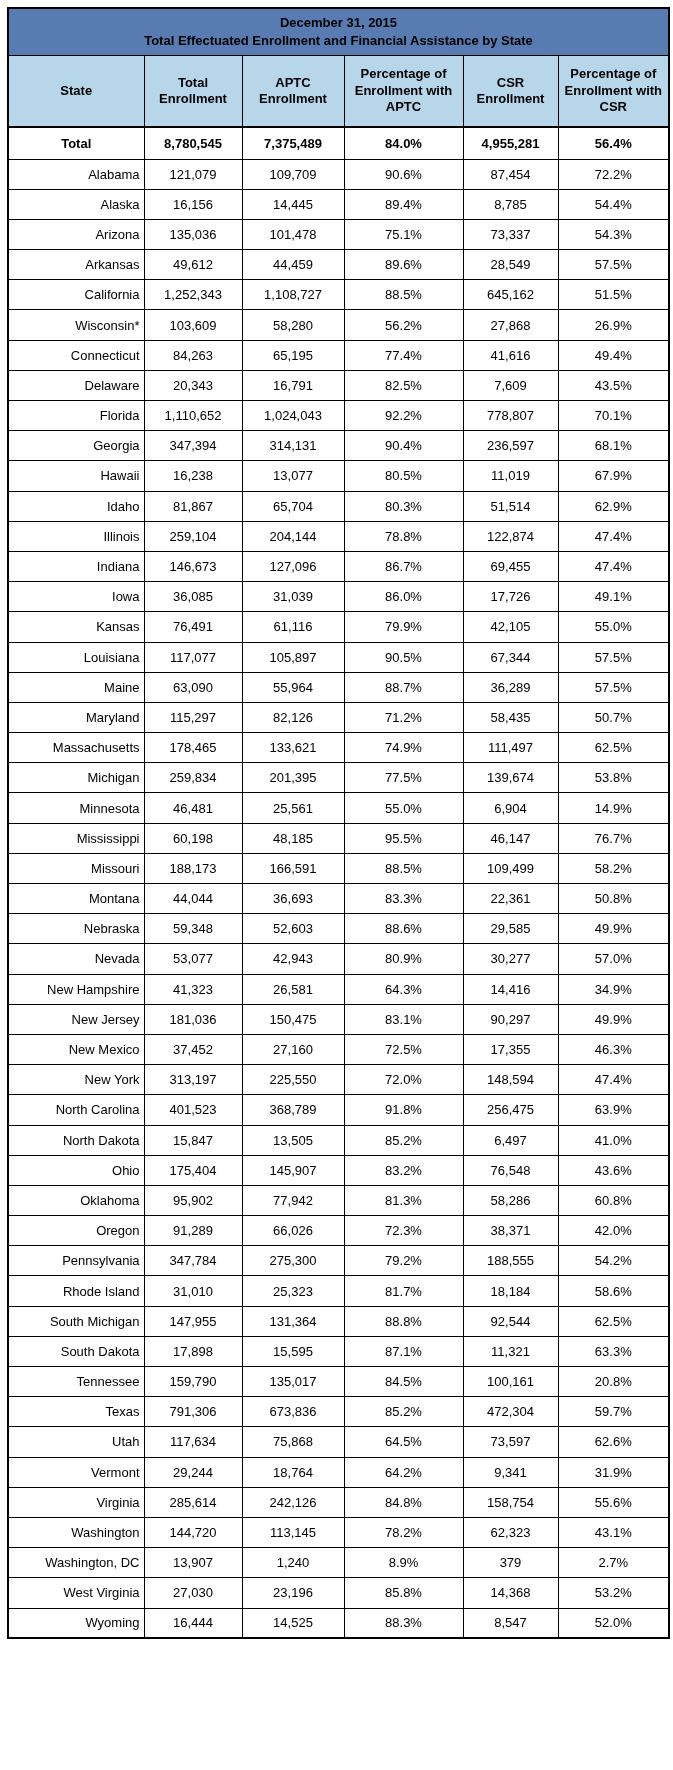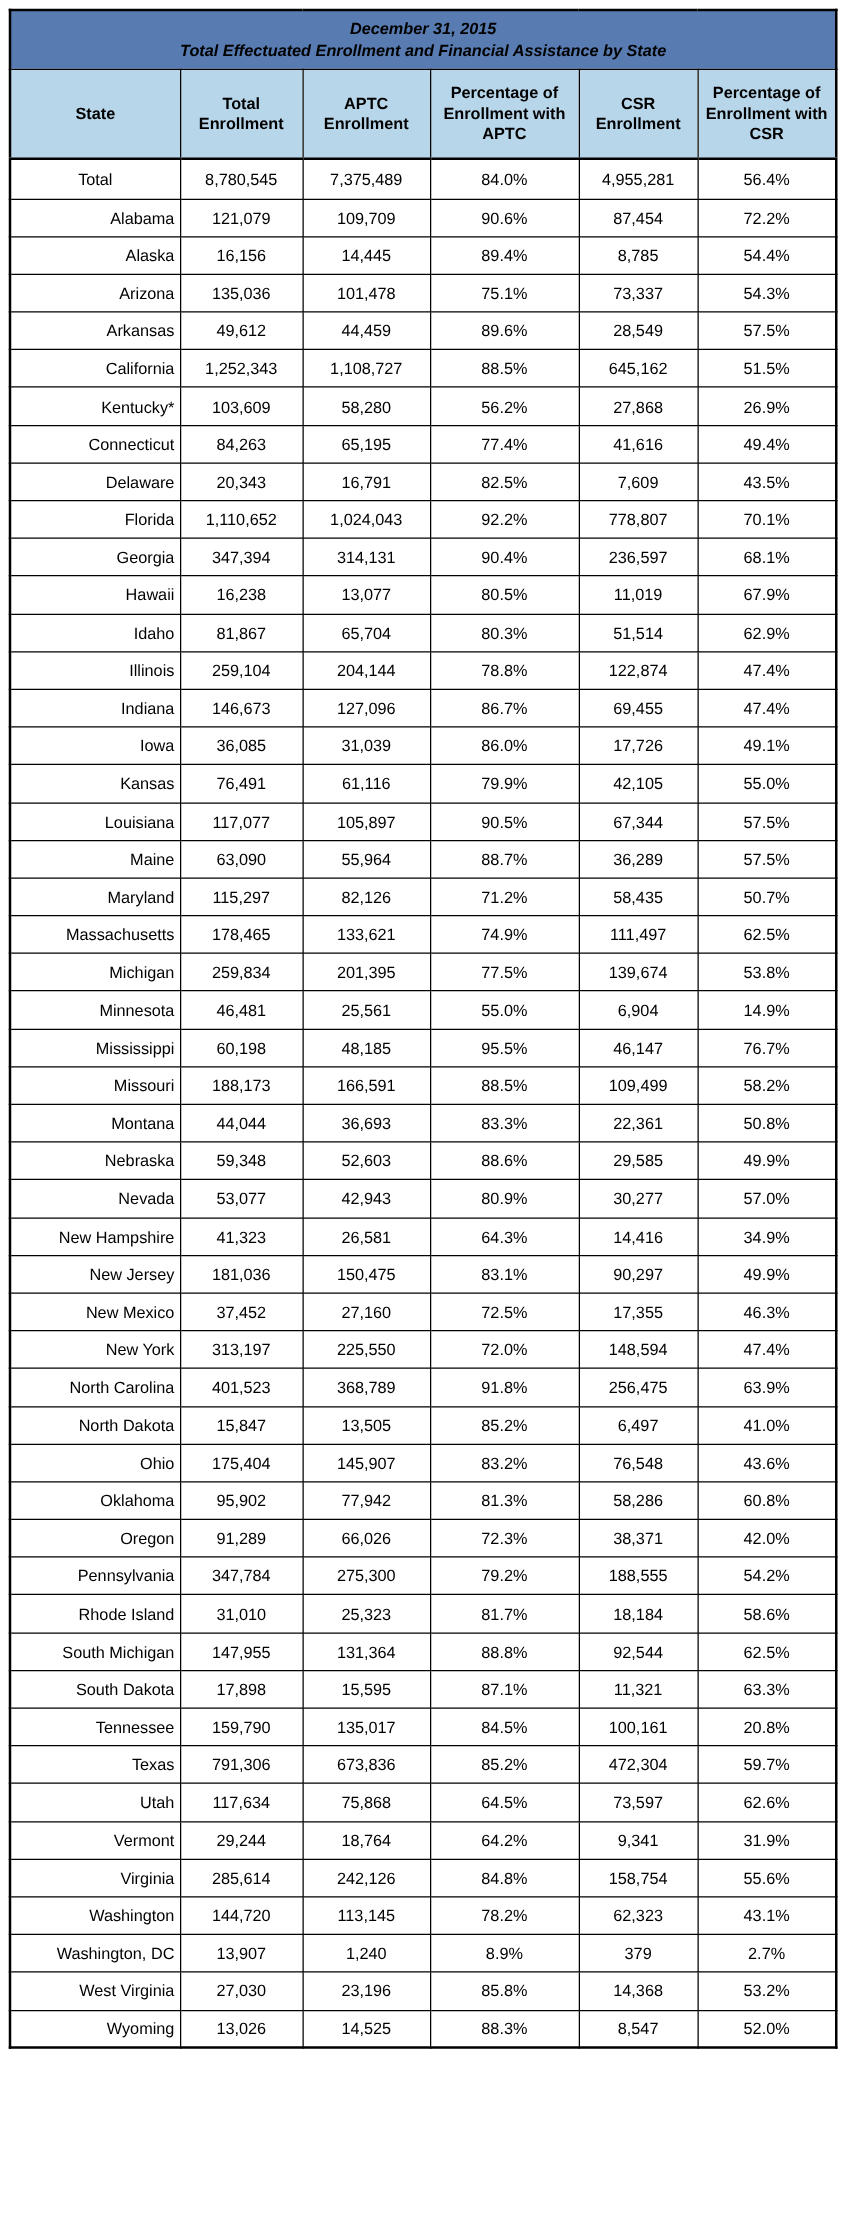--- a/index.html
+++ b/index.html
@@ -32,21 +32,20 @@
   td.title-band {
     background: var(--band-bg, #587cb2);
     height: 47px;
     text-align: center;
     vertical-align: middle;
     font-weight: bold;
     font-size: 13px;
     line-height: 1.35;
     border-bottom: 2px solid #000000;
     padding: 2px 4px;
-    font-style: italic;
   }
   tr.header-row th {
     background: var(--header-bg, #b8d6ea);
     height: 72px;
     text-align: center;
     vertical-align: middle;
     font-weight: bold;
     font-size: 13px;
     line-height: 1.25;
     padding: 4px 6px;
@@ -60,21 +59,21 @@
     background: #ffffff;
   }
   td.cell-state {
     text-align: right;
     padding-left: 9px;
   }
   td.cell-num {
     text-align: center;
   }
   tr.total-row td {
-    font-weight: normal;
+    font-weight: bold;
     height: 32px;
   }
   tr.total-row td.cell-state {
     text-align: center;
     padding-left: 4px;
   }
 </style>
 </head>
 <body>
 
@@ -147,21 +146,21 @@
         </tr>
         <tr>
           <td class="cell-state">California</td>
           <td class="cell-num">1,252,343</td>
           <td class="cell-num">1,108,727</td>
           <td class="cell-num">88.5%</td>
           <td class="cell-num">645,162</td>
           <td class="cell-num">51.5%</td>
         </tr>
         <tr>
-          <td class="cell-state">Kentucky*</td>
+          <td class="cell-state">Wisconsin*</td>
           <td class="cell-num">103,609</td>
           <td class="cell-num">58,280</td>
           <td class="cell-num">56.2%</td>
           <td class="cell-num">27,868</td>
           <td class="cell-num">26.9%</td>
         </tr>
         <tr>
           <td class="cell-state">Connecticut</td>
           <td class="cell-num">84,263</td>
           <td class="cell-num">65,195</td>
@@ -492,21 +491,21 @@
         <tr>
           <td class="cell-state">West Virginia</td>
           <td class="cell-num">27,030</td>
           <td class="cell-num">23,196</td>
           <td class="cell-num">85.8%</td>
           <td class="cell-num">14,368</td>
           <td class="cell-num">53.2%</td>
         </tr>
         <tr>
           <td class="cell-state">Wyoming</td>
-          <td class="cell-num">13,026</td>
+          <td class="cell-num">16,444</td>
           <td class="cell-num">14,525</td>
           <td class="cell-num">88.3%</td>
           <td class="cell-num">8,547</td>
           <td class="cell-num">52.0%</td>
         </tr>
       </tbody>
   </table>
 </div>
 
 </body></html>

